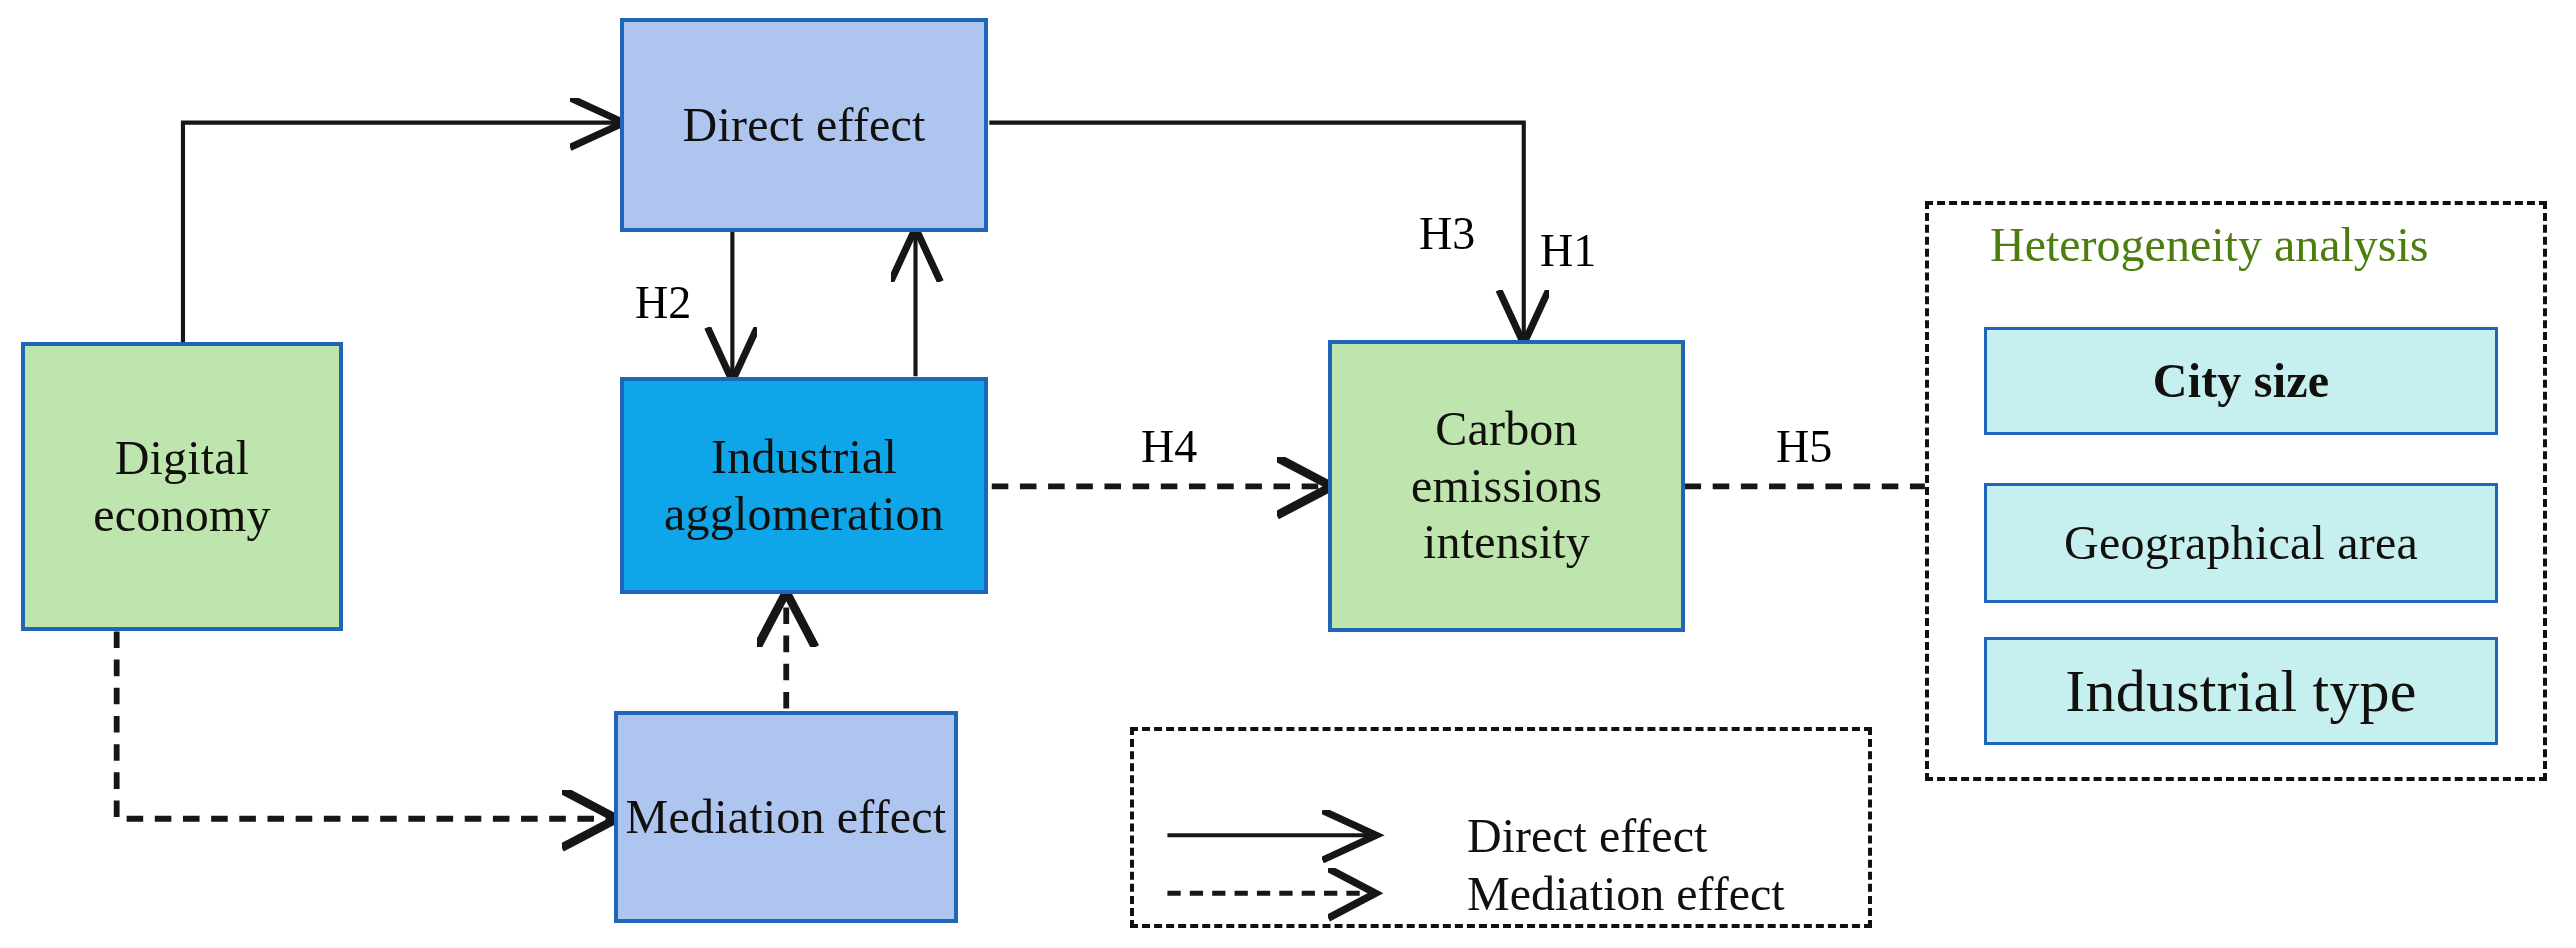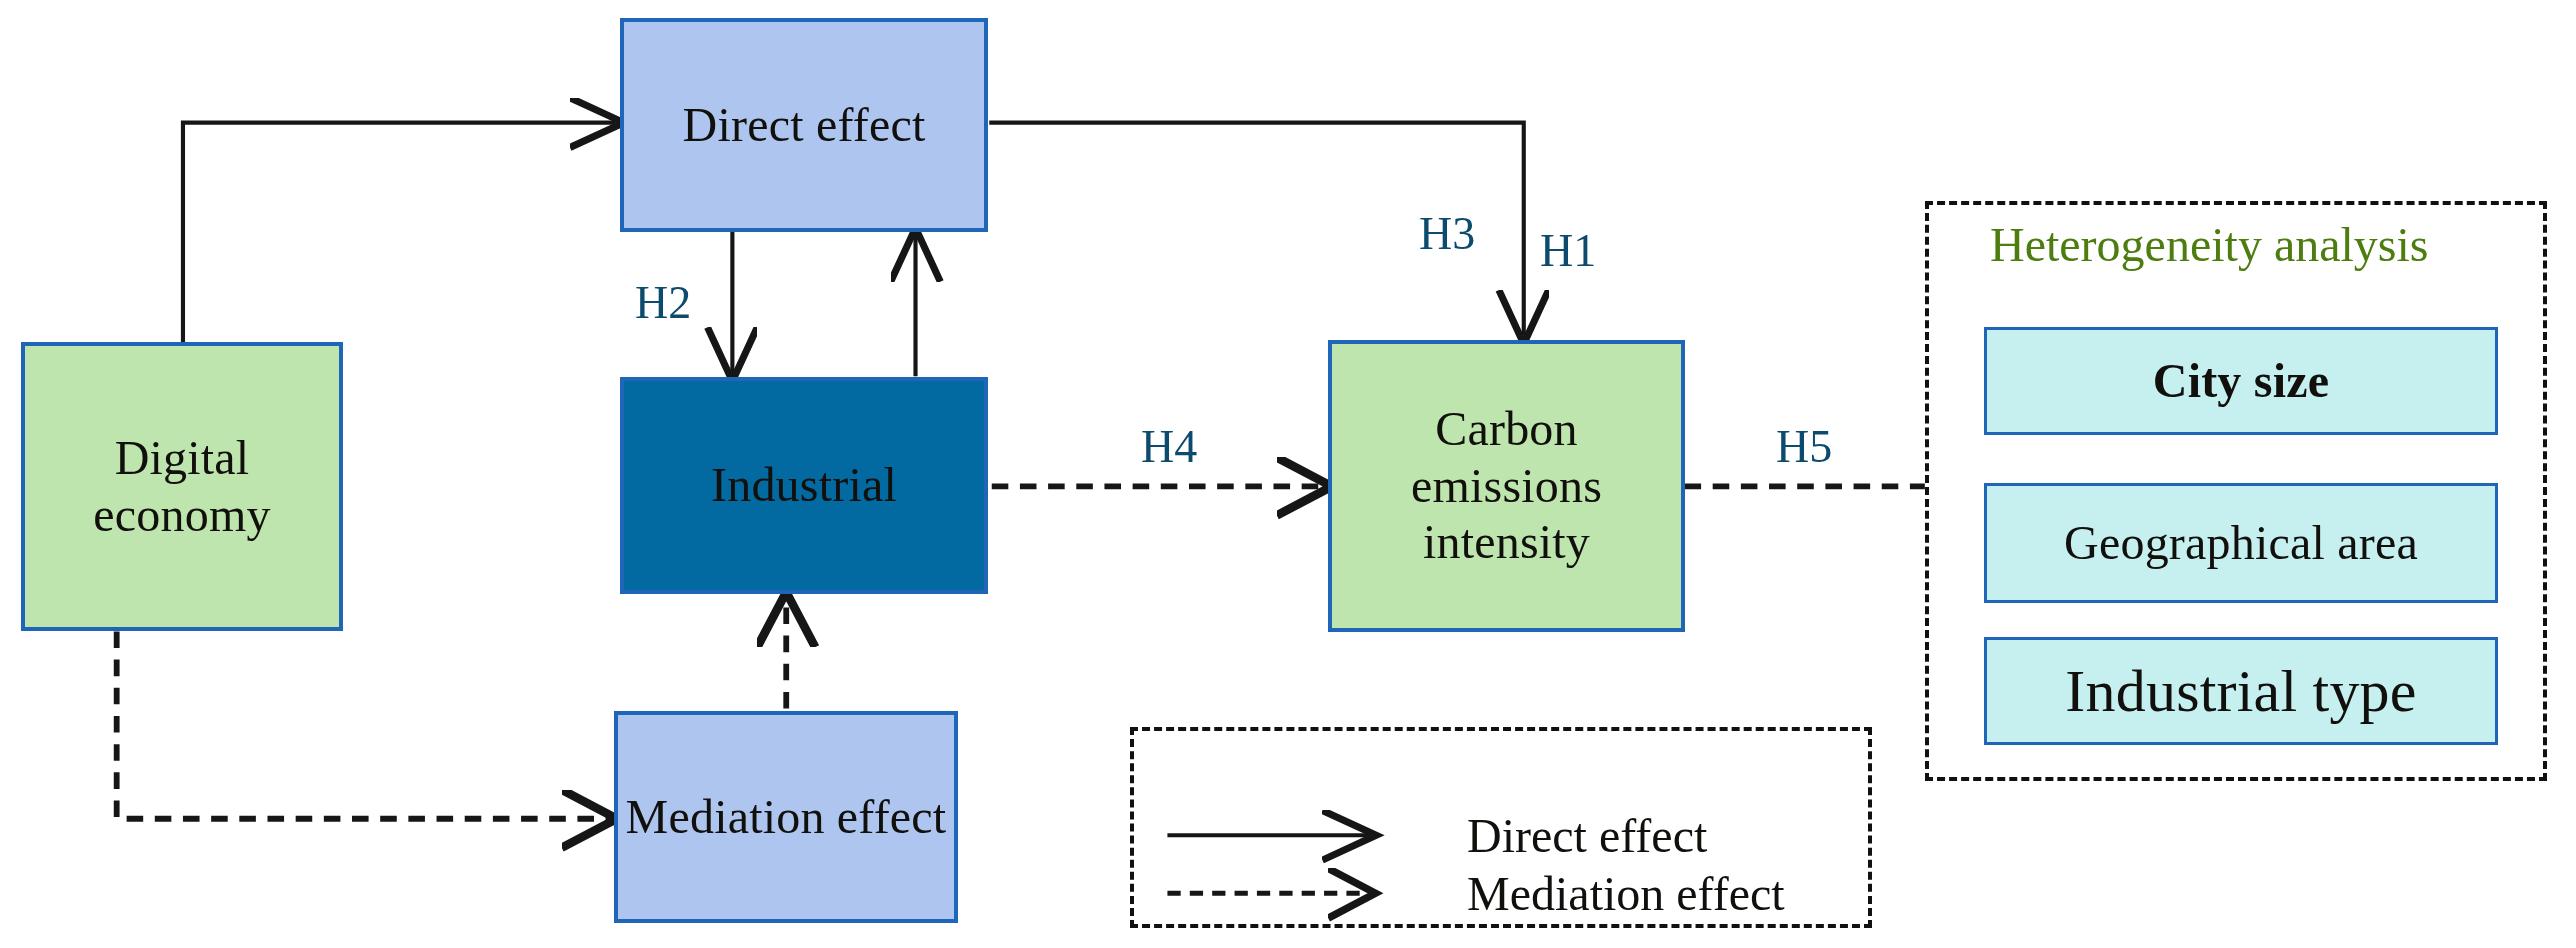--- a/index.html
+++ b/index.html
@@ -24,27 +24,27 @@
     justify-content: center;
     text-align: center;
     color: #12100D;
     line-height: 1.18;
     font-size: 48px;
     letter-spacing: 0.2px;
     z-index: 3;
   }
   .node-green { background: #BFE5AF; }
   .node-blue  { background: #AEC6EF; }
-  .node-cream { background: #0369a1; }
+  .node-cream { background: #0ea5e9; }
   .node-cyan  { background: #C6F0F0; border-width: 3.3px; }
 
   .hlabel {
     position: absolute;
     font-size: 46px;
-    color: #0c4a6e;
+    color: #000000;
     z-index: 4;
     white-space: nowrap;
   }
 
   .dashed-panel {
     position: absolute;
     box-sizing: border-box;
     border: 4.1px dashed #111111;
     background: transparent;
     z-index: 2;
@@ -136,20 +136,21 @@
     </span>
   </div>
 
   <div class="node node-blue" style="left:620px; top:18px; width:368px; height:214px;">
     <span>Direct effect</span>
   </div>
 
   <div class="node node-cream" style="left:620px; top:377px; width:368px; height:217px;">
     <span>
       <span>Industrial</span><br>
+      <span>agglomeration</span>
     </span>
   </div>
 
   <div class="node node-green" style="left:1328px; top:340px; width:357px; height:292px;">
     <span>
       <span>Carbon</span><br>
       <span>emissions</span><br>
       <span>intensity</span>
     </span>
   </div>

